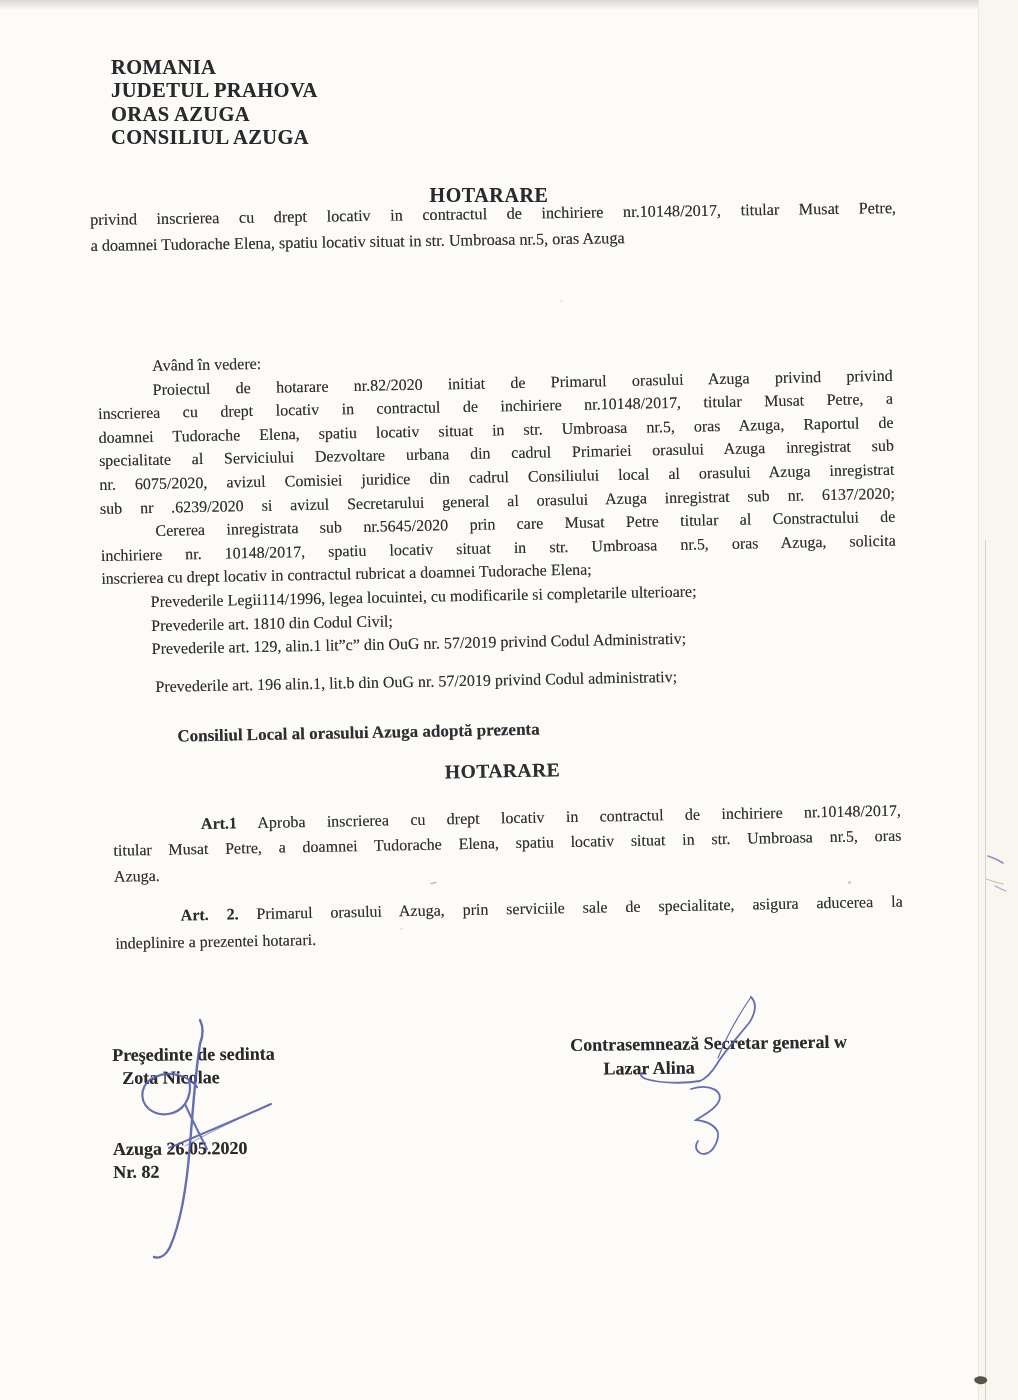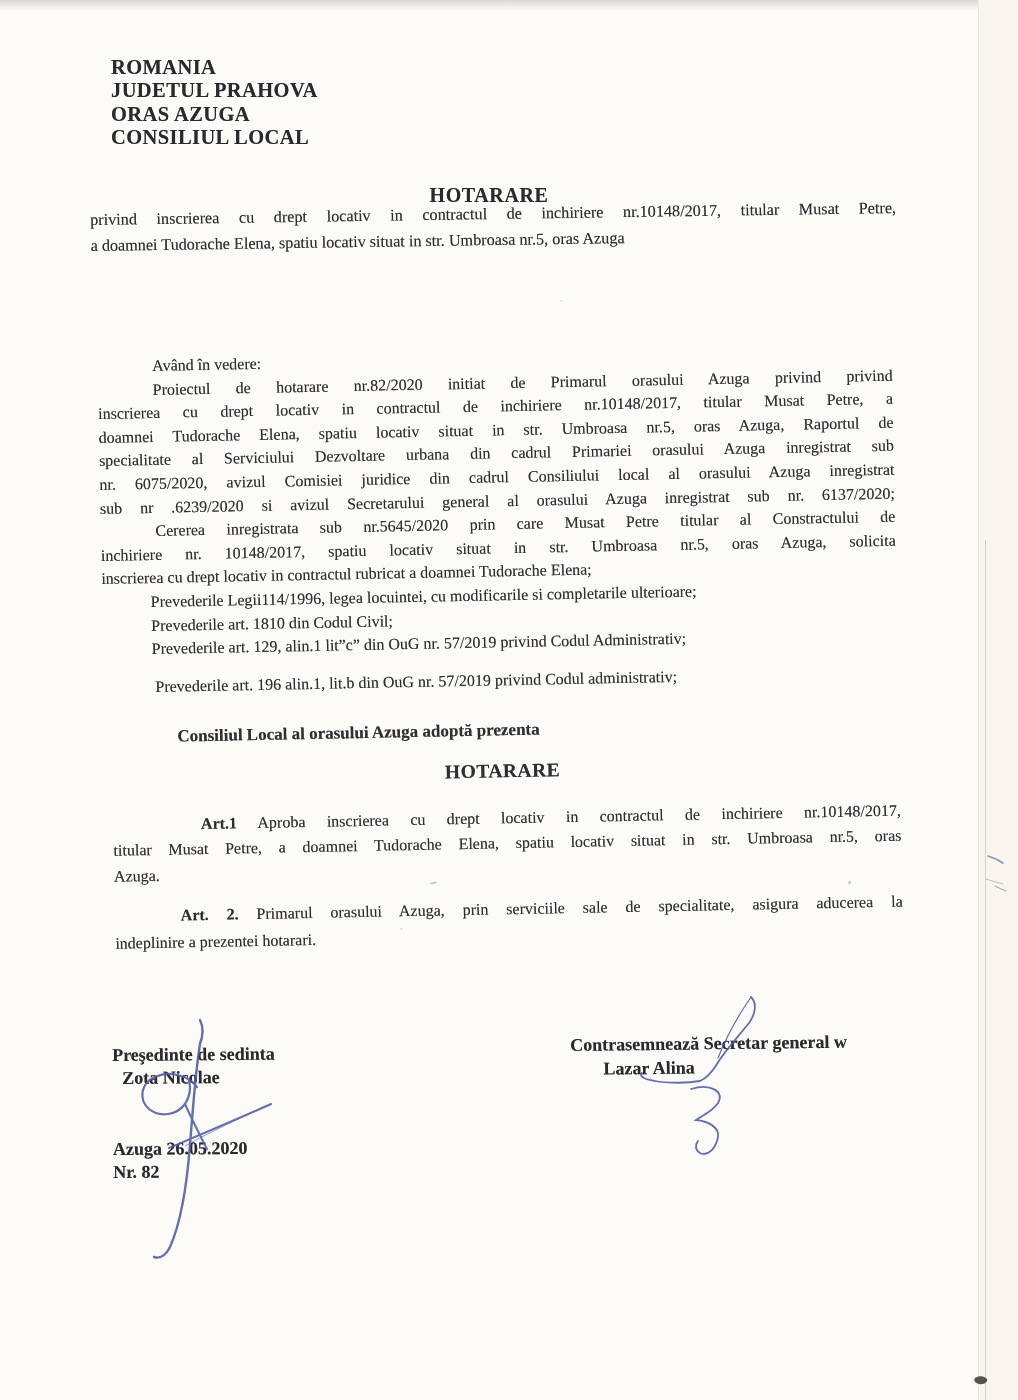--- a/index.html
+++ b/index.html
@@ -64,21 +64,21 @@
   <div class="scan-vline"></div>
   <div class="speck" style="left:430px;top:882px;width:7px;height:2px;transform:rotate(-12deg);"></div>
   <div class="speck" style="left:848px;top:881px;width:3px;height:3px;"></div>
   <div class="speck" style="left:400px;top:928px;width:3px;height:2px;opacity:.5;"></div>
   <div class="speck" style="left:560px;top:300px;width:3px;height:2px;opacity:.4;"></div>
 
   <div class="block header-block soft">
       <div class="header-line">ROMANIA</div>
       <div class="header-line">JUDETUL PRAHOVA</div>
       <div class="header-line">ORAS AZUGA</div>
-      <div class="header-line">CONSILIUL LOCAL</div>
+      <div class="header-line">CONSILIUL AZUGA</div>
     </div>
 
   <div class="block main-title soft">HOTARARE</div>
   <div class="block subtitle-block soft">
       <div class="jline">privind inscrierea cu drept locativ in contractul de inchiriere nr.10148/2017,  titular  Musat Petre,</div>
       <div class="jline jleft">a doamnei Tudorache Elena, spatiu locativ situat in str. Umbroasa nr.5, oras Azuga</div>
     </div>
 
   <div class="block body-block soft">
     <div class="indent1">Având în vedere:</div>

